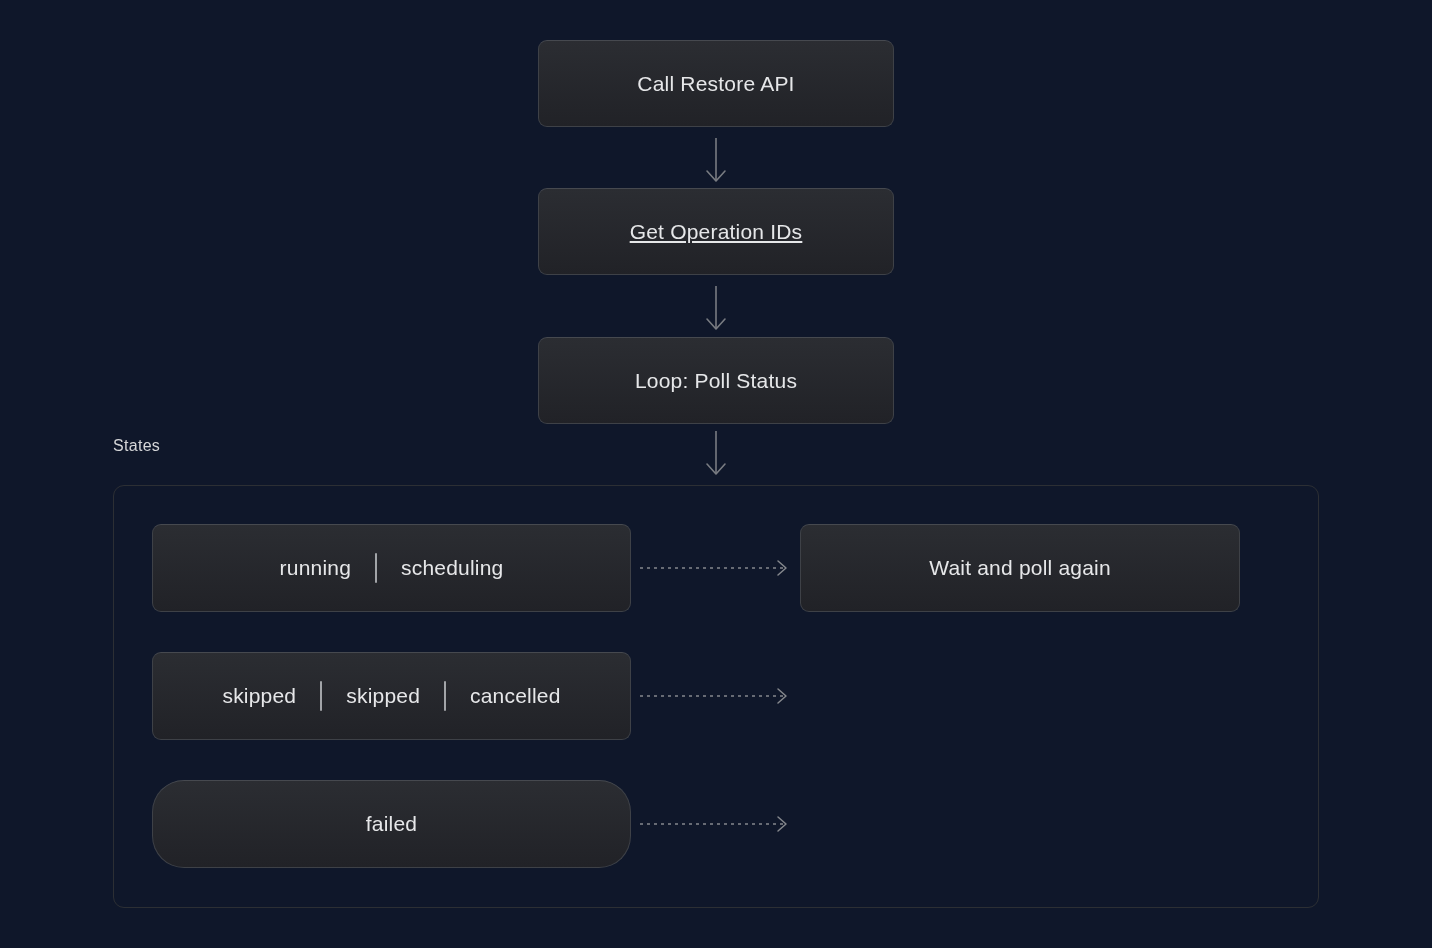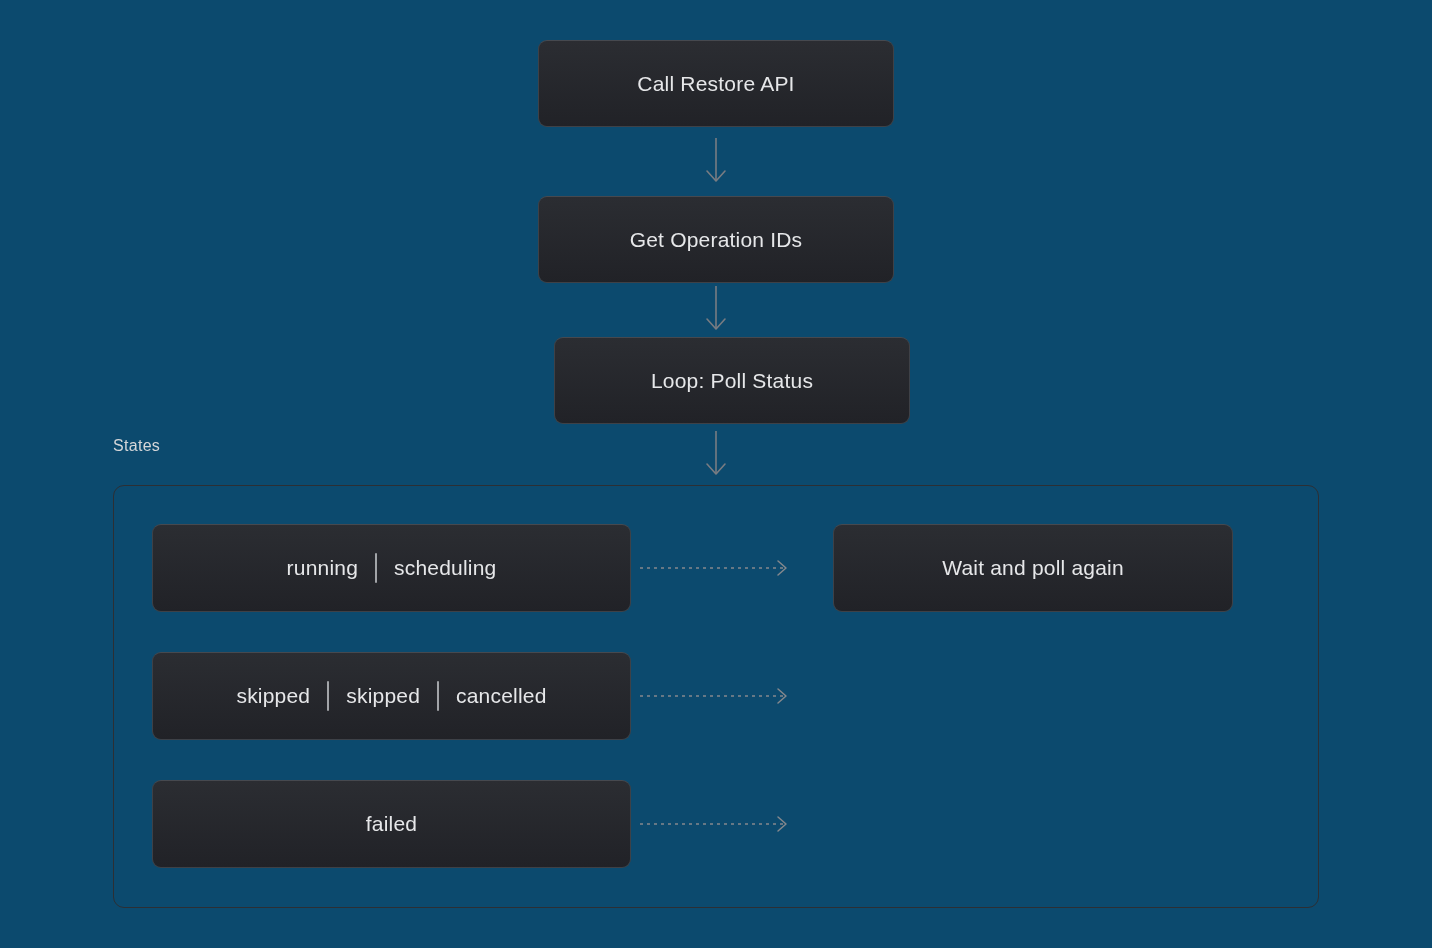--- a/index.html
+++ b/index.html
@@ -5,39 +5,39 @@
   * { margin: 0; padding: 0; box-sizing: border-box; }
   html, body {
     width: 1432px; height: 948px;
     background: #0c0c0e;
     font-family: "Liberation Sans", "DejaVu Sans", sans-serif;
     overflow: hidden;
   }
   .stage {
     position: relative;
     width: 1432px; height: 948px;
-    background: #0c4a6e;
+    background: #0f172a;
     text-align: right;
   }
   
   .node {
     position: absolute;
     display: flex; align-items: center; justify-content: center;
     background: linear-gradient(180deg, #2b2d32 0%, #212227 100%);
     border: 1px solid #3e4147;
     border-top-color: #46494f;
     border-radius: 9px;
     color: #e6e7e9;
     font-size: 21px;
     letter-spacing: 0.2px;
   }
   .flow-node { left: 538px; width: 356px; height: 87px; }
   .n1 { top: 40px; }
-  .n2 { top: 196px; }
-  .n3 { top: 337px; margin-left: 16px; }
+  .n2 { top: 188px; text-decoration: underline; }
+  .n3 { top: 337px; }
 
   .varrow { position: absolute; left: 703px; width: 26px; height: 48px; }
   .a1 { top: 137px; }
   .a2 { top: 285px; }
   .a3 { top: 430px; }
 
   
   .states-title {
     position: absolute;
     left: 113px; top: 437px;
@@ -47,26 +47,26 @@
   }
   .states-container {
     position: absolute;
     left: 113px; top: 485px;
     width: 1206px; height: 423px;
     border: 1px solid #2c2f34;
     border-radius: 11px;
     background: transparent;
   }
   .state-left  { left: 152px; width: 479px; height: 88px; }
-  .state-right { left: 800px; width: 400px; height: 88px; margin-left: 33px; }
+  .state-right { left: 800px; width: 440px; height: 88px; }
   .r1 { top: 524px; }
   .r2 { top: 652px; }
-  .r3 { top: 780px; }
+  .r3 { top: 780px; border-radius: 32px; }
 
-  .state-left .labels { display: flex; align-items: center; gap: 17px; }
+  .state-left .labels { display: flex; align-items: center; gap: 24px; }
   .divider {
     width: 2px; height: 30px;
     background: #b9bbbe;
     opacity: 0.85;
     border-radius: 1px;
   }
 
   .harrow {
     position: absolute;
     left: 640px; width: 156px; height: 18px;

